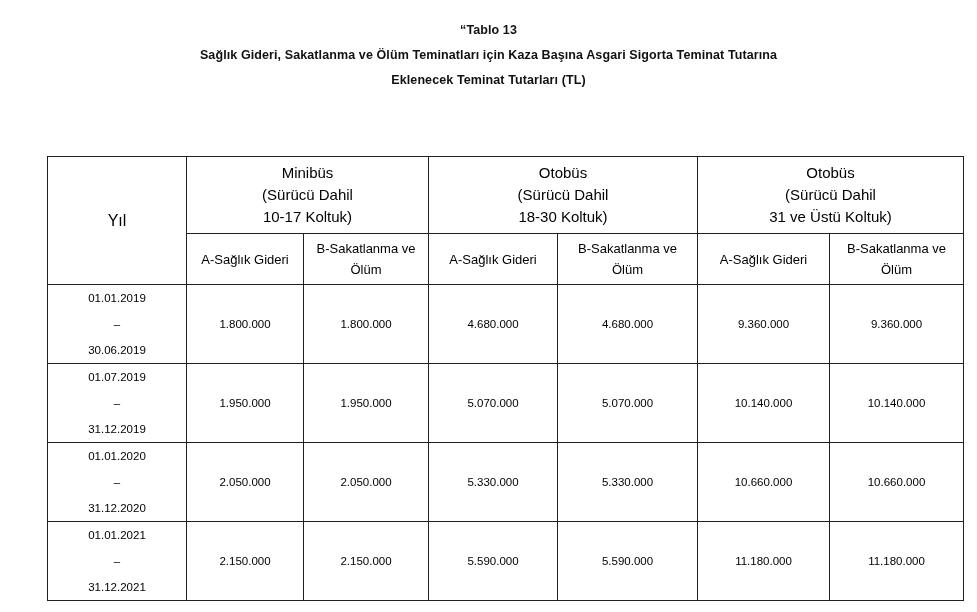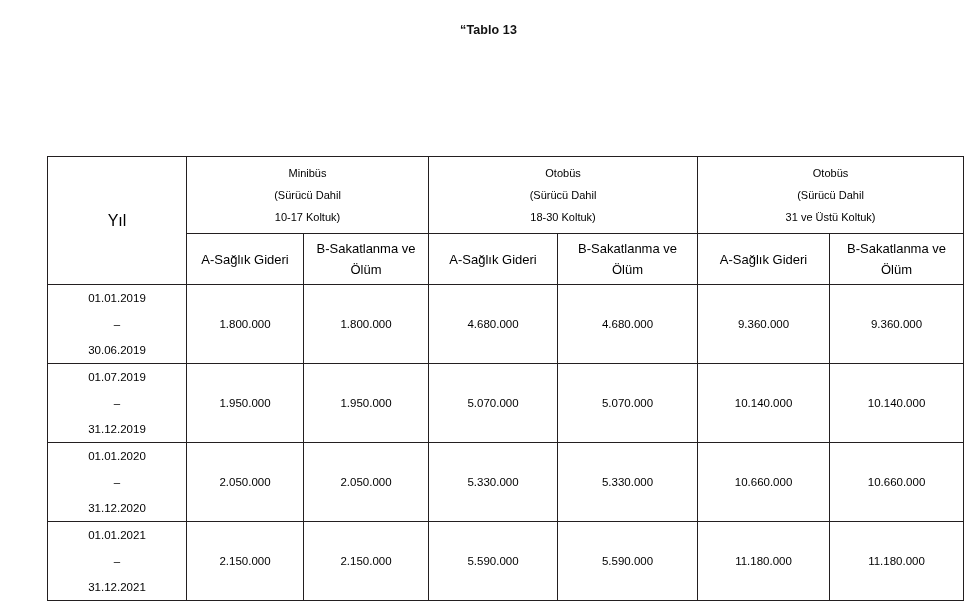--- a/index.html
+++ b/index.html
@@ -69,21 +69,21 @@
   col.c-sub     { width: 117px; }
   col.c-sub2    { width: 125px; }
   col.c-sub3    { width: 129px; }
   col.c-sub4    { width: 140px; }
   col.c-sub5    { width: 132px; }
   col.c-sub6    { width: 134px; }
 
   .grp-head {
     height: 76px;
     line-height: 22px;
-    font-size: 11px;
+    font-size: 15px;
   }
   .grp-head .gl { display: block; }
   .yil-cell {
     height: 126px;
     font-size: 16px;
     margin-top: 24px;
   }
   .sub-head {
     height: 50px;
     line-height: 21px;
@@ -106,20 +106,22 @@
     font-weight: normal;
   }
 </style>
 </head>
 <body>
 
 <div class="page">
 
   <div class="title-block">
     <div class="title-line l1">“Tablo 13</div>
+    <div class="title-line l3">Sağlık Gideri, Sakatlanma ve Ölüm Teminatları için Kaza Başına Asgari Sigorta Teminat Tutarına</div>
+    <div class="title-line l4">Eklenecek Teminat Tutarları (TL)</div>
   </div>
 
   <div class="tbl-wrap">
     <table class="data">
       <colgroup>
         <col class="c-yil">
         <col class="c-sub">
         <col class="c-sub2">
         <col class="c-sub3">
         <col class="c-sub4">

